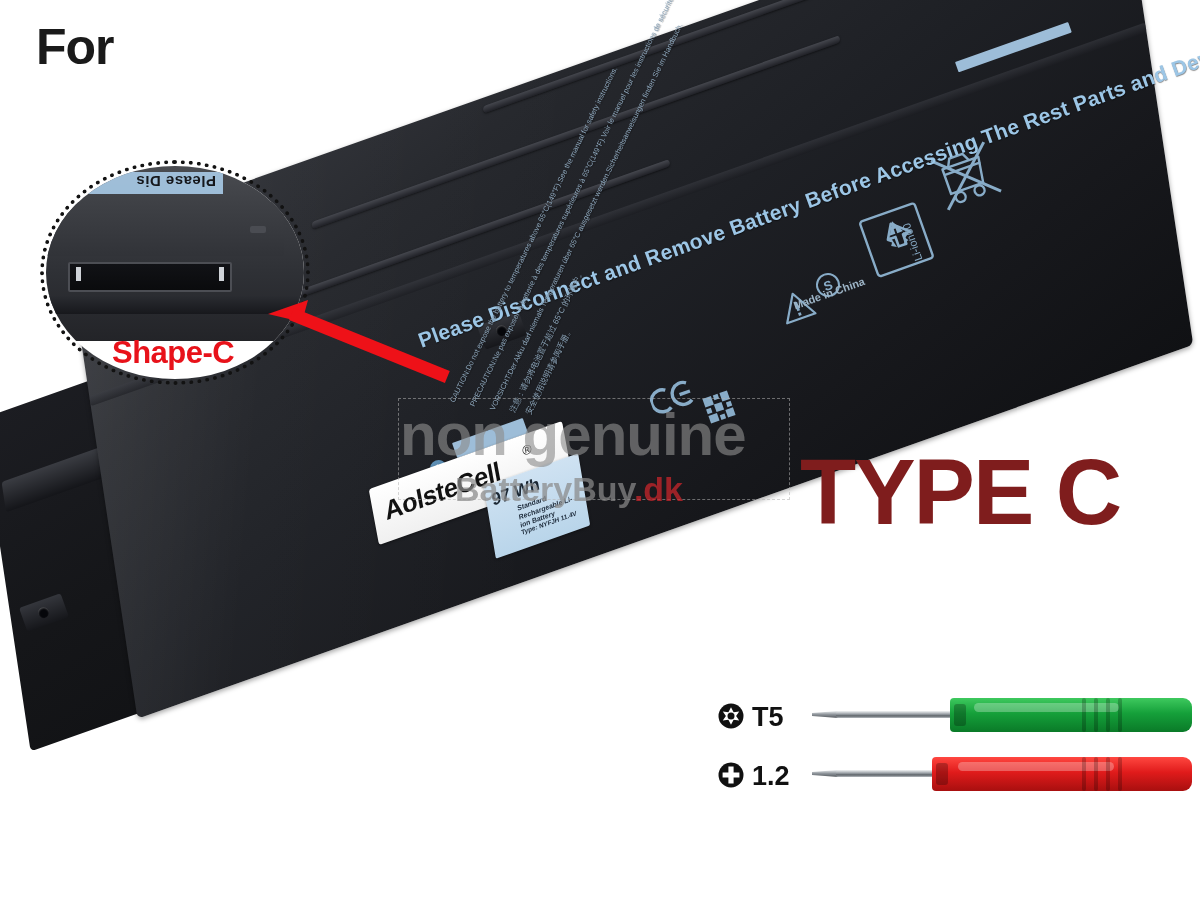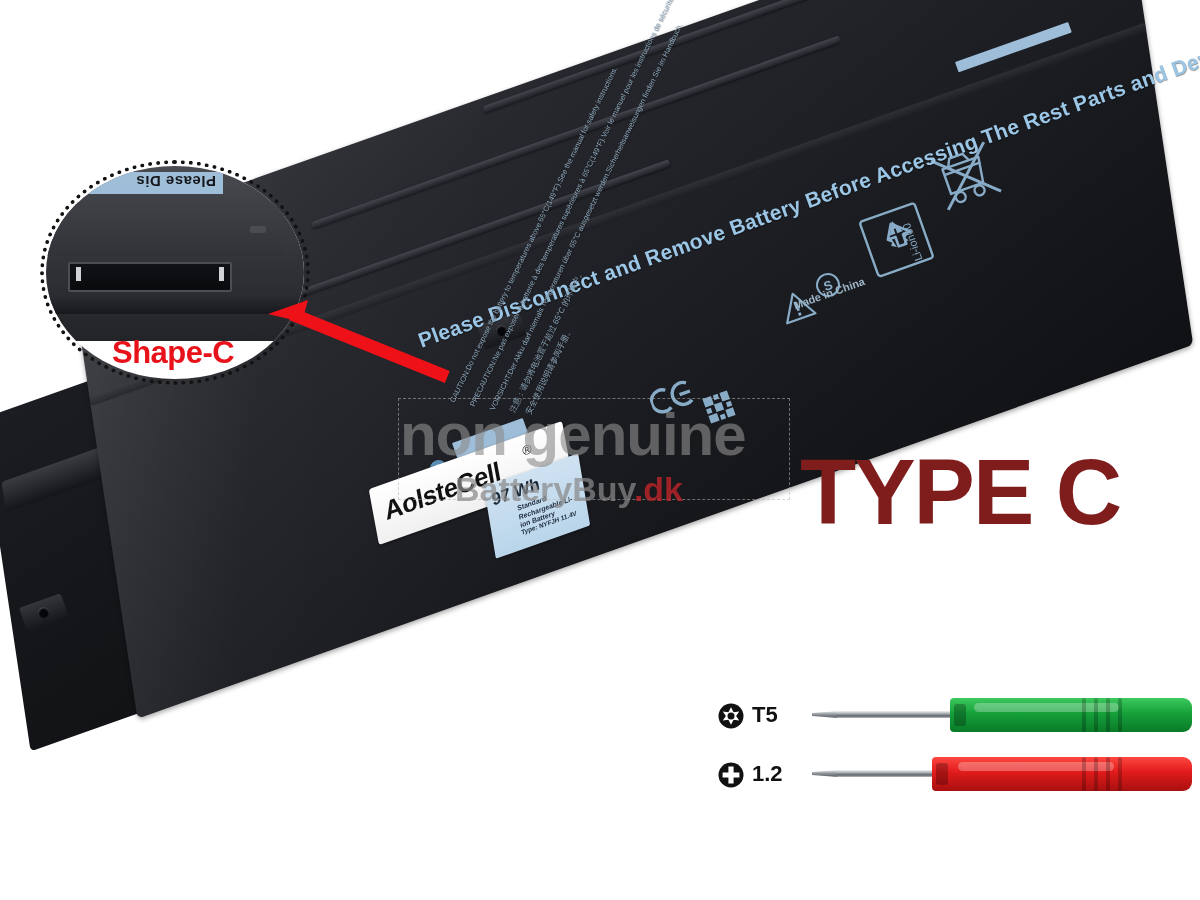--- a/index.html
+++ b/index.html
@@ -138,21 +138,21 @@
   #typec{position:absolute;left:800px;top:440px;font-size:92px;font-weight:bold;color:#7f1d1d;letter-spacing:-2px;}
 
   
   #wm-ng{position:absolute;left:400px;top:400px;font-size:60px;font-weight:bold;color:#8d8d8d;opacity:.62;letter-spacing:-1px;}
   #wm-bb{position:absolute;left:455px;top:470px;font-size:34px;font-weight:bold;color:#8a8a8a;opacity:.72;}
   #wm-bb .dk{color:#d0262c;}
   #wm-box{position:absolute;left:398px;top:398px;width:390px;height:100px;border:1px dashed #b3b3b3;opacity:.55;}
 
   
   .tool-badge{position:absolute;width:26px;height:26px;}
-  .tool-label{position:absolute;font-size:22px;font-weight:bold;color:#111;}
+  .tool-label{position:absolute;font-size:27px;font-weight:bold;color:#111;}
   .driver{position:absolute;height:34px;}
   .dr-shaft{position:absolute;top:13px;height:7px;border-radius:2px;
     background:linear-gradient(180deg,#f2f4f5,#9aa0a6 45%,#5d6368 70%,#b7bcc1);}
   .dr-tip{position:absolute;top:13px;width:26px;height:7px;
     background:linear-gradient(180deg,#e9ecee,#8e949a 50%,#555a5f);
     clip-path:polygon(0 28%,100% 0,100% 100%,0 72%);}
   .dr-handle{position:absolute;top:0;height:34px;border-radius:4px 9px 9px 4px;}
   .dr-grip{position:absolute;top:0;width:4px;height:34px;background:rgba(0,0,0,.22);border-radius:2px;}
   .dr-gloss{position:absolute;left:10%;top:5px;width:60%;height:9px;border-radius:6px;background:rgba(255,255,255,.28);}
   .dr-collar{position:absolute;top:6px;width:12px;height:22px;border-radius:3px;background:rgba(0,0,0,.25);}
@@ -278,20 +278,21 @@
     <span class="brand">AolsteCell</span>
     <span class="regmark">®</span>
   </div>
 
   <div id="label-blue">
     <span class="wh">97 Wh</span>
     <span class="l2">Standard Rechargeable Li-ion Battery</span>
     <span class="l3">Type: NYFJH 11.4V</span>
   </div>
 
+  <div class="hdr-for">For</div>
 
   <div id="inset">
     <div class="clip">
       <div class="iphoto">
         <div class="iband"></div>
         <div class="ibandtxt">Please Dis</div>
         <div class="ipanel"></div>
         <div class="inotchL"></div>
         <div class="inotchR"></div>
         <div class="iconnector">

